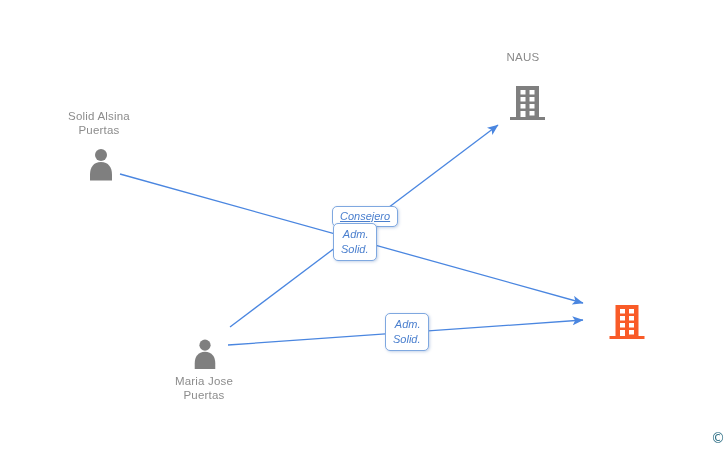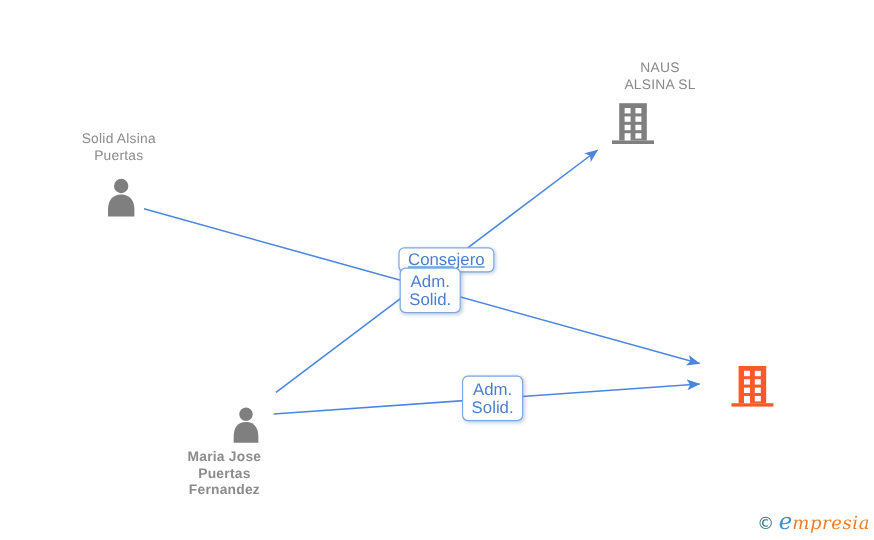--- a/index.html
+++ b/index.html
@@ -11,32 +11,32 @@
   .node{position:absolute;text-align:center;z-index:2;}
   .node-label{
     font-size:11.5px;line-height:14px;color:#8c8c8c;letter-spacing:.2px;
   }
   .node-label.company{color:#8a8a8a;}
   .node-label.focal{font-weight:bold;color:#6f6f6f;}
   .icon-wrap{display:inline-block;}
   .edge-box{
     position:absolute;background:#ffffff;border:1px solid #7fa8e0;border-radius:5px;
     box-shadow:1px 1px 3px rgba(90,130,190,.35);
-    font-size:14px;line-height:15px;color:#4a7fce;padding:3px 7px;text-align:center;
+    font-size:11px;line-height:15px;color:#4a7fce;padding:3px 7px;text-align:right;font-style:italic;
   }
   .edge-box .link{text-decoration:underline;cursor:pointer;}
   #consejero-box{left:332px;top:206px;z-index:3;padding:2px 7px;}
   #adm-olga-box{left:333px;top:223px;z-index:4;}
   #adm-maria-box{left:385px;top:313px;z-index:3;}
   #olga-label{left:39px;top:109px;width:120px;}
   #olga-icon{left:86px;top:148px;}
-  #naus-label{left:490px;top:50px;width:120px;}
+  #naus-label{left:463px;top:50px;width:120px;}
   #naus-icon{left:510px;top:85px;}
   #maria-icon{left:191px;top:338px;}
-  #maria-label{left:127px;top:374px;width:120px;font-weight:bold;}
+  #maria-label{left:144px;top:374px;width:120px;}
   #elniu-icon{left:609px;top:305px;}
   #elniu-label{left:552px;top:343px;width:152px;}
   #footer{
     position:absolute;right:3px;bottom:4px;z-index:5;display:flex;align-items:baseline;gap:4px;
   }
   #footer .copy{color:#2f7086;font-size:14px;font-family:"DejaVu Sans",sans-serif;}
   #footer .brand{font-family:"DejaVu Serif","Liberation Serif",serif;font-style:italic;}
   #footer .brand .b-first{color:#3f8fd2;font-size:19px;}
   #footer .brand .b-rest{color:#ee7d28;font-size:15px;letter-spacing:.5px;}
 </style>
@@ -60,21 +60,20 @@
 </div>
 <div class="node icon-wrap" id="olga-icon">
   <svg width="30" height="33" viewBox="0 0 30 32">
     <circle cx="15" cy="6.5" r="6" fill="#7f7f7f"></circle>
     <path d="M15,13.5 C7.5,13.5 4,19 4,26 L4,32 L26,32 L26,26 C26,19 22.5,13.5 15,13.5 Z" fill="#7f7f7f"></path>
   </svg>
 </div>
 
 <div class="node node-label company" id="naus-label">
   <div>NAUS</div>
-  <div>ALSINA SL</div>
 </div>
 <div class="node icon-wrap" id="naus-icon">
   <svg width="35" height="36" viewBox="0 0 35 34">
     <g fill="#7f7f7f">
       <rect x="6" y="0" width="23" height="31"></rect>
       <rect x="0" y="31" width="35" height="3"></rect>
     </g>
     <g fill="#ffffff">
       <rect x="10.5" y="4" width="5" height="4.5"></rect>
         <rect x="19.5" y="4" width="5" height="4.5"></rect>
@@ -90,21 +89,20 @@
 
 <div class="node icon-wrap" id="maria-icon">
   <svg width="28" height="32" viewBox="0 0 30 32">
     <circle cx="15" cy="6.5" r="6" fill="#7f7f7f"></circle>
     <path d="M15,13.5 C7.5,13.5 4,19 4,26 L4,32 L26,32 L26,26 C26,19 22.5,13.5 15,13.5 Z" fill="#7f7f7f"></path>
   </svg>
 </div>
 <div class="node node-label" id="maria-label">
   <div>Maria Jose</div>
   <div>Puertas</div>
-  <div>Fernandez</div>
 </div>
 
 <div class="node icon-wrap" id="elniu-icon">
   <svg width="36" height="34" viewBox="0 0 35 34">
     <g fill="#f95b28">
       <rect x="6" y="0" width="23" height="31"></rect>
       <rect x="0" y="31" width="35" height="3"></rect>
     </g>
     <g fill="#ffffff">
       <rect x="10.5" y="4" width="5" height="4.5"></rect>
@@ -128,14 +126,13 @@
   <div>Adm.</div>
   <div>Solid.</div>
 </div>
 <div class="edge-box" id="adm-maria-box">
   <div>Adm.</div>
   <div>Solid.</div>
 </div>
 
 <div id="footer">
   <span class="copy">©</span>
-  <span class="brand"><span class="b-first">e</span><span class="b-rest">mpresia</span></span>
 </div>
 
 </body></html>

